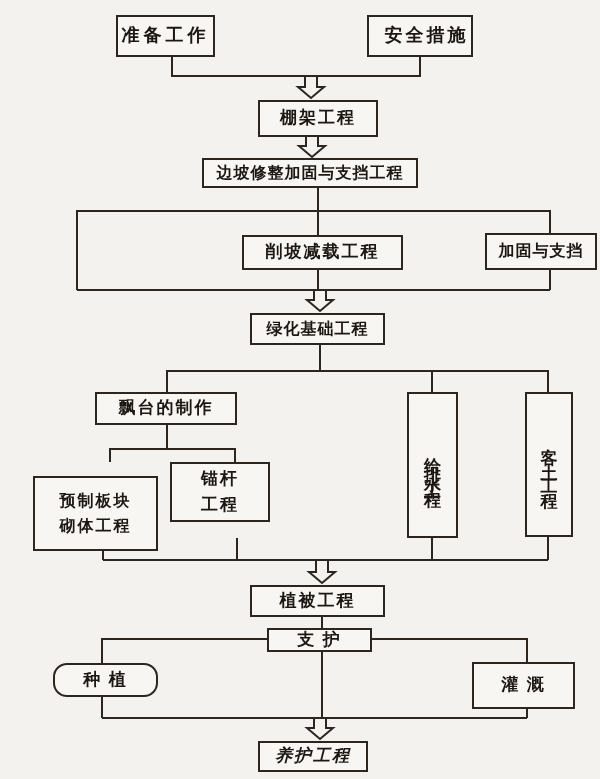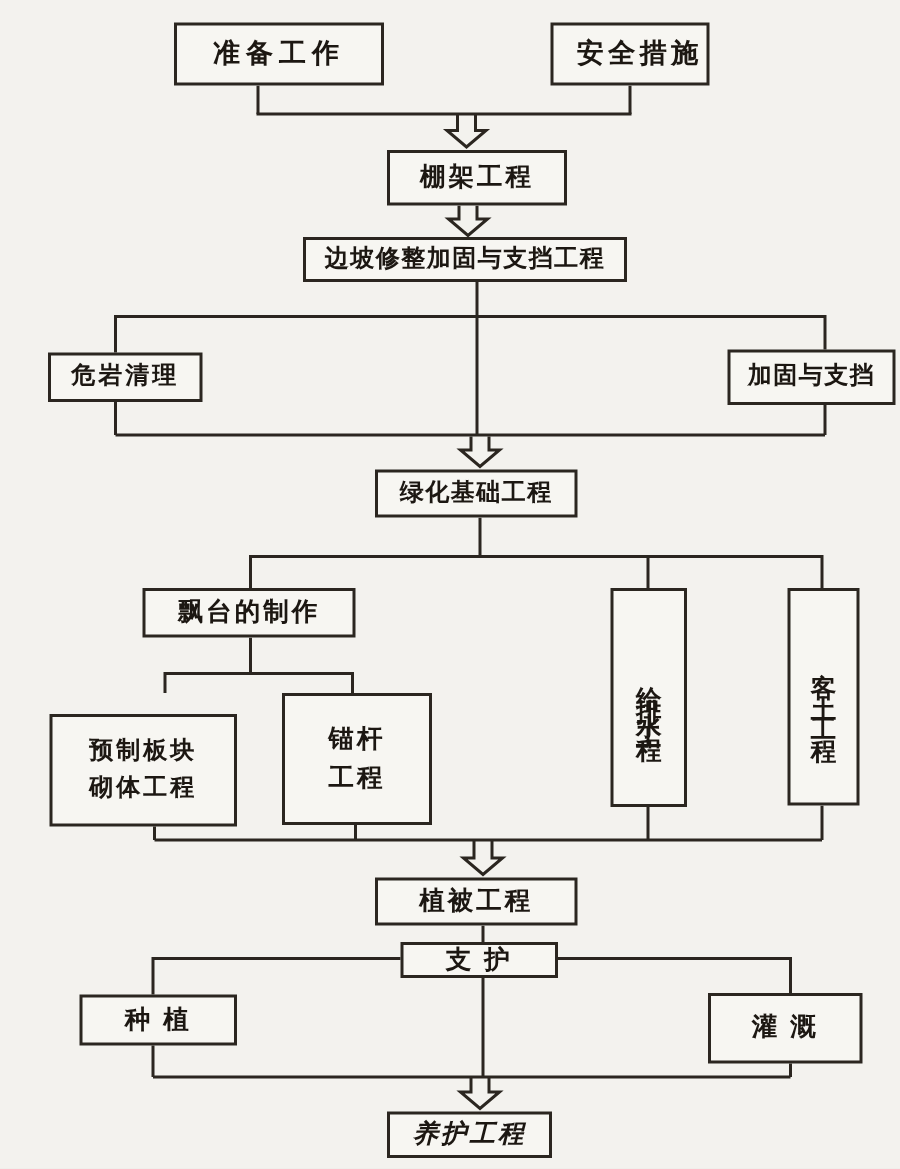--- a/index.html
+++ b/index.html
@@ -34,35 +34,35 @@
     text-align:center;
     white-space:pre-line;
     line-height:1.55;
   }
   .v{
     writing-mode:vertical-rl;
     text-orientation:upright;
     letter-spacing:9px;
     line-height:1;
   }
-  #n-prep{left:116px;top:15px;width:140px;height:42px;font-size:18px;letter-spacing:4px;}
+  #n-prep{left:116px;top:15px;width:99px;height:42px;font-size:18px;letter-spacing:4px;}
   #n-safety{left:367px;top:15px;width:106px;height:42px;font-size:18px;letter-spacing:3px;padding-left:13px;}
   #n-scaffold{left:258px;top:100px;width:120px;height:37px;}
   #n-slope{left:202px;top:158px;width:216px;height:30px;font-size:16px;letter-spacing:1px;}
   #n-rock{left:32px;top:235px;width:103px;height:33px;font-size:16px;}
   #n-cut{left:242px;top:235px;width:161px;height:35px;}
   #n-reinforce{left:485px;top:233px;width:112px;height:37px;font-size:16px;letter-spacing:1px;}
   #n-green{left:250px;top:313px;width:135px;height:32px;font-size:16px;letter-spacing:1px;}
   #n-platform{left:95px;top:392px;width:142px;height:33px;}
   #n-precast{left:33px;top:462px;width:125px;height:75px;font-size:16px;margin-top:14px;}
-  #n-anchor{left:188px;top:462px;width:100px;height:88px;}
+  #n-anchor{left:170px;top:462px;width:100px;height:60px;}
   #n-drainage{left:407px;top:392px;width:51px;height:146px;}
   #n-soil{left:525px;top:392px;width:48px;height:145px;letter-spacing:15px;}
   #n-vegetation{left:250px;top:585px;width:135px;height:32px;}
-  #n-plant{left:53px;top:663px;width:105px;height:34px;}
+  #n-plant{left:53px;top:663px;width:105px;height:34px;border-radius:14px;}
   #n-support{left:267px;top:628px;width:105px;height:24px;}
   #n-irrigation{left:472px;top:662px;width:103px;height:47px;}
   #n-maintenance{left:258px;top:741px;width:110px;height:31px;font-style:italic;}
 </style>
 </head>
 <body>
 
 <div class="canvas">
 
   <svg class="wires" viewBox="0 0 600 779" xmlns="http://www.w3.org/2000/svg">
@@ -109,21 +109,21 @@
       <path d="M314 291 V300 L307 300 L320 311 L333 300 L326 300 V291"></path>
       <path d="M316 560 V572 L309 572 L322 583 L335 572 L328 572 V560"></path>
       <path d="M314 718 V728 L307 728 L320 739 L333 728 L326 728 V718"></path>
     </g>
   </svg>
 
   <div class="node" id="n-prep">准备工作</div>
   <div class="node" id="n-safety">安全措施</div>
   <div class="node" id="n-scaffold">棚架工程</div>
   <div class="node" id="n-slope">边坡修整加固与支挡工程</div>
-  <div class="node" id="n-rock">危岩清理</div>
+  <div class="node" id="n-cut">削坡减载工程</div>
   <div class="node" id="n-green">绿化基础工程</div>
   <div class="node" id="n-reinforce">加固与支挡</div>
   <div class="node" id="n-platform">飘台的制作</div>
   <div class="node" id="n-precast">预制板块
 砌体工程</div>
   <div class="node" id="n-anchor">锚杆
 工程</div>
   <div class="node v" id="n-drainage">给排水工程</div>
   <div class="node v" id="n-soil">客土工程</div>
   <div class="node" id="n-vegetation">植被工程</div>

